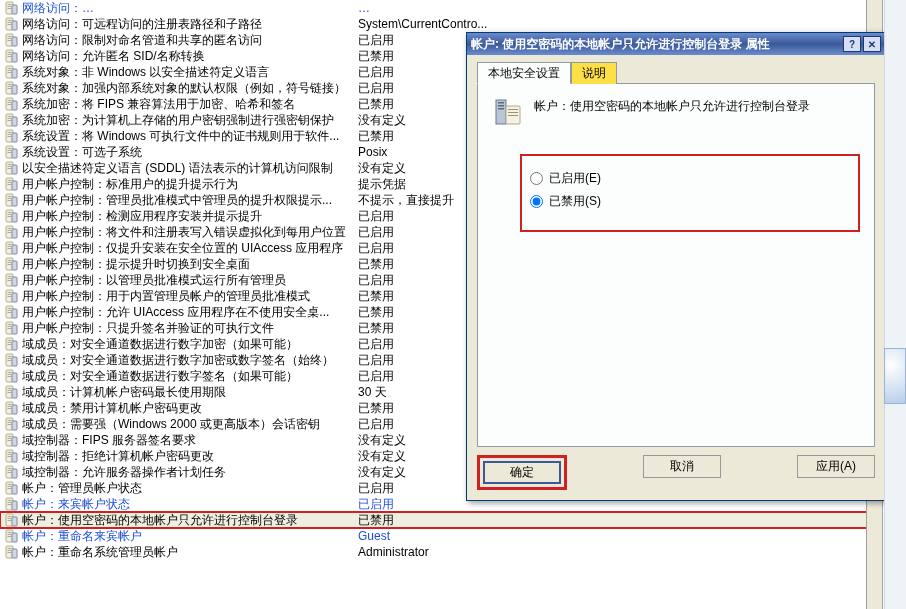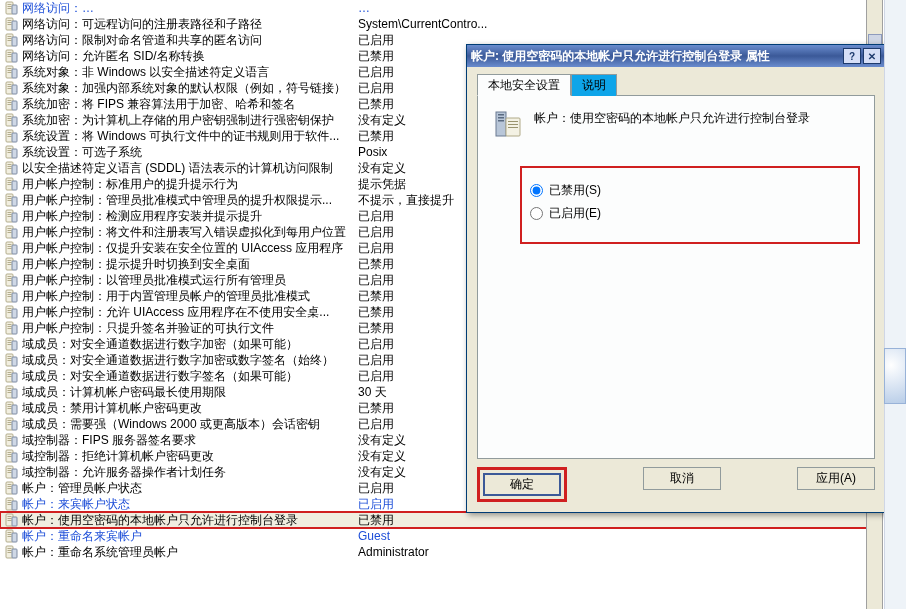--- a/index.html
+++ b/index.html
@@ -11,30 +11,30 @@
 .list-row .name { width: 336px; overflow: hidden; text-overflow: ellipsis; }
 .list-row .value { flex: 1; overflow: hidden; }
 .list-row.highlighted { background: #f0eee0; outline: 2px solid #d02020; outline-offset: -1px; }
 .list-row.muted { color: #1d4ed8; }
 
 .icon-svg { width: 14px; height: 14px; }
 
 .scrollbar-right { position: absolute; top: 0; right: 0; width: 16px; height: 100%; background: #ece9d8; border-left: 1px solid #a0a0a0; }
 .scrollbar-right .thumb { position: absolute; top: 34px; left: 1px; width: 14px; height: 180px; background: #cfd6e5; border: 1px solid #8e9bbd; }
 
-.dialog { position: absolute; top: 44px; left: 466px; width: 420px; height: 469px; background: #ece9d8; border: 1px solid #003c74; box-shadow: 2px 2px 6px rgba(0,0,0,0.4); }
+.dialog { position: absolute; top: 32px; left: 466px; width: 420px; height: 469px; background: #ece9d8; border: 1px solid #003c74; box-shadow: 2px 2px 6px rgba(0,0,0,0.4); }
 .titlebar { height: 22px; display: flex; align-items: center; background: linear-gradient(to bottom, #6a8cce, #3b5998, #6a8cce); color: #fff; padding: 0 4px; font-weight: bold; }
 .titlebar .title { flex: 1; overflow: hidden; white-space: nowrap; }
 .titlebar .btn { width: 18px; height: 16px; background: #d6dff7; border: 1px solid #1d3a6d; margin-left: 2px; display: flex; align-items: center; justify-content: center; color: #1d3a6d; font-weight: bold; font-size: 10px; cursor: pointer; }
 
 .dialog-body { padding: 6px 10px 10px; height: calc(100% - 22px); display: flex; flex-direction: column; }
 .tabstrip { display: flex; position: relative; top: 1px; z-index: 2; }
 .tab { padding: 3px 10px; background: #ece9d8; border: 1px solid #919b9c; border-bottom: none; margin-right: 0; cursor: pointer; line-height: 14px; }
 .tab.active { background: #fcfdfd; border-bottom: 1px solid #fcfdfd; }
-.tab:not(.active) { background: #0ea5e9; }
+.tab:not(.active) { background: #fde047; }
 .tab-panel { flex: 1; border: 1px solid #919b9c; background: #fcfdfd; padding: 12px 14px; display: flex; flex-direction: column; }
 
 .policy-head { display: flex; align-items: flex-start; margin-bottom: 26px; }
 .policy-icon { width: 32px; height: 32px; margin-right: 10px; flex-shrink: 0; }
 .policy-title { padding-top: 2px; line-height: 16px; }
 
 .radio-group { margin-left: 28px; }
 .radio-group.boxed { border: 2px solid #d02020; padding: 8px 30px 14px 8px; display: inline-block; }
 .radio-row { display: flex; align-items: center; margin: 6px 0; }
 .radio-row input { margin-right: 6px; }
@@ -464,26 +464,26 @@
           <rect x="6" y="12" width="6" height="1.5" fill="#5a6b81"></rect>
           <rect x="14" y="10" width="14" height="18" rx="1" fill="#f4f2e4" stroke="#b0aa88"></rect>
           <rect x="16" y="13" width="10" height="1" fill="#9a946e"></rect>
           <rect x="16" y="16" width="10" height="1" fill="#9a946e"></rect>
           <rect x="16" y="19" width="10" height="1" fill="#9a946e"></rect>
         </svg>
         <div class="policy-title">帐户：使用空密码的本地帐户只允许进行控制台登录</div>
       </div>
       <div class="radio-group boxed">
         <div class="radio-row">
+          <input type="radio" name="st" id="r-en" style="">
+          <label for="r-en">已启用(E)</label>
+        </div>
+        <div class="radio-row">
           <input type="radio" name="st" id="r-di" checked="" style="">
           <label for="r-di">已禁用(S)</label>
-        </div>
-        <div class="radio-row">
-          <input type="radio" name="st" id="r-en" style="">
-          <label for="r-en">已启用(E)</label>
         </div>
       </div>
       <div style="flex:1"></div>
     </div>
     <div class="dialog-buttons">
       <span class="btn-highlight">
         <button class="push-btn default"><span>确定</span></button>
       </span>
       <button class="push-btn"><span>取消</span></button>
       <button class="push-btn"><span>应用(A)</span></button>

